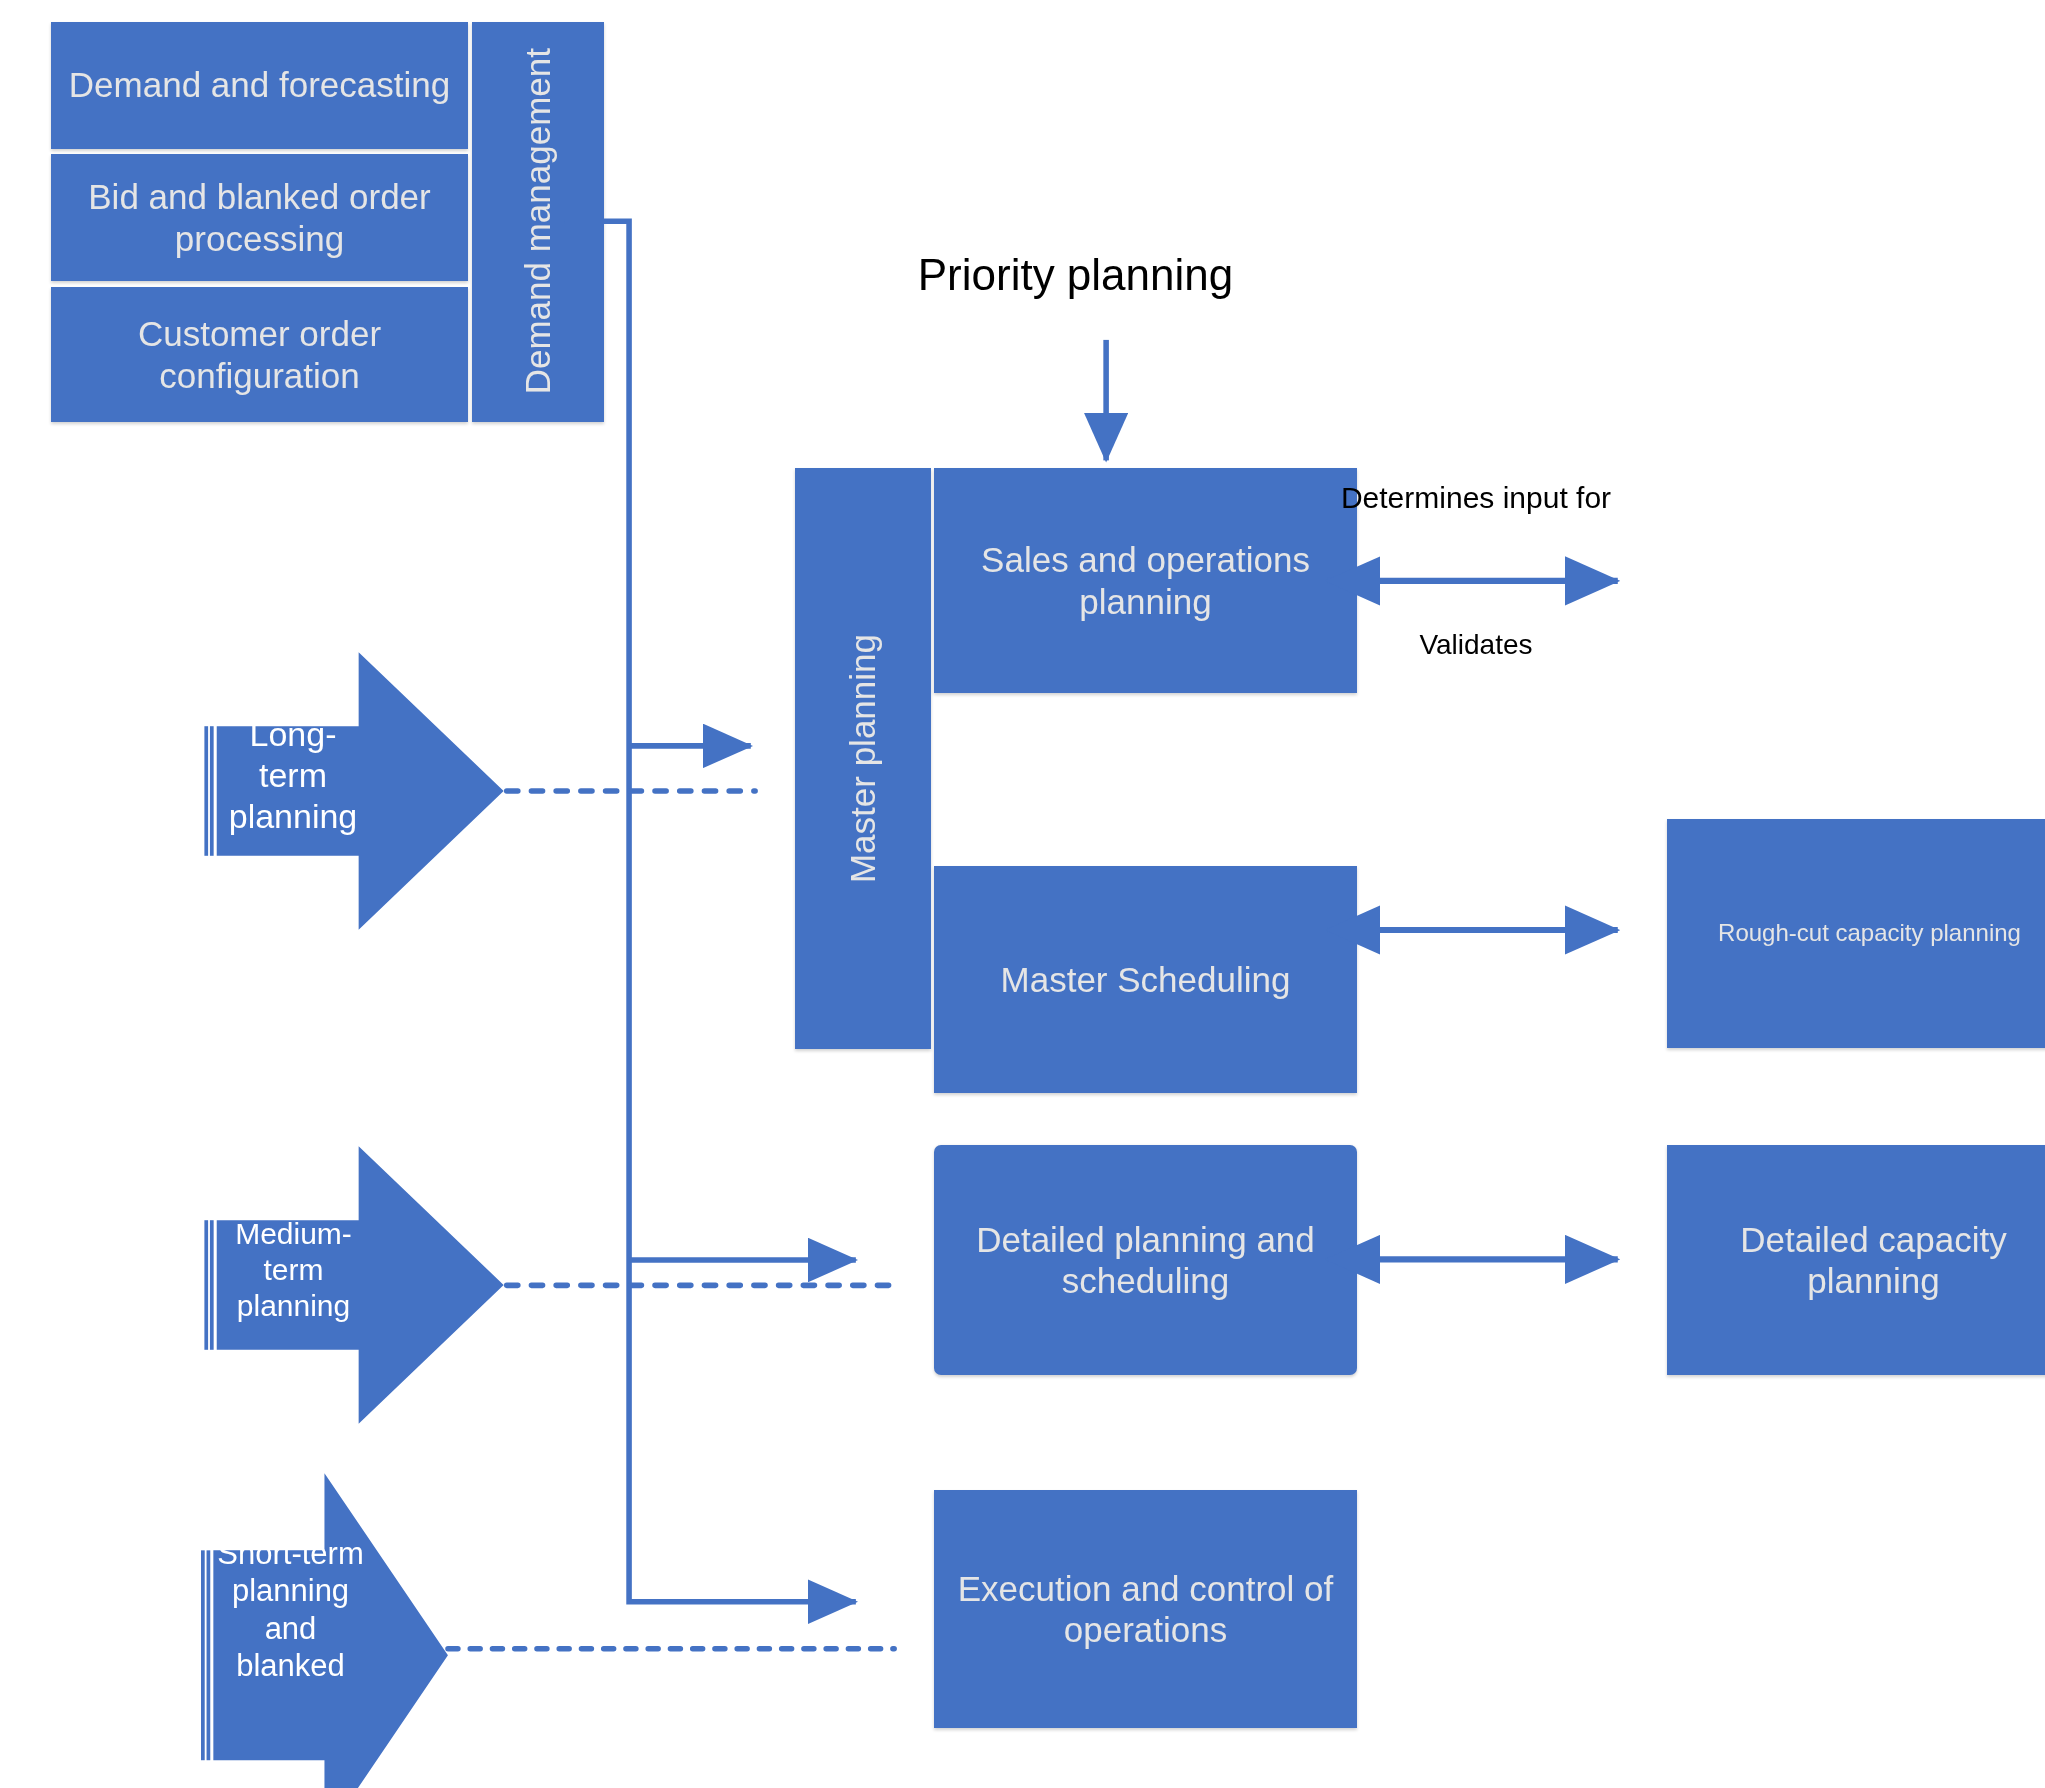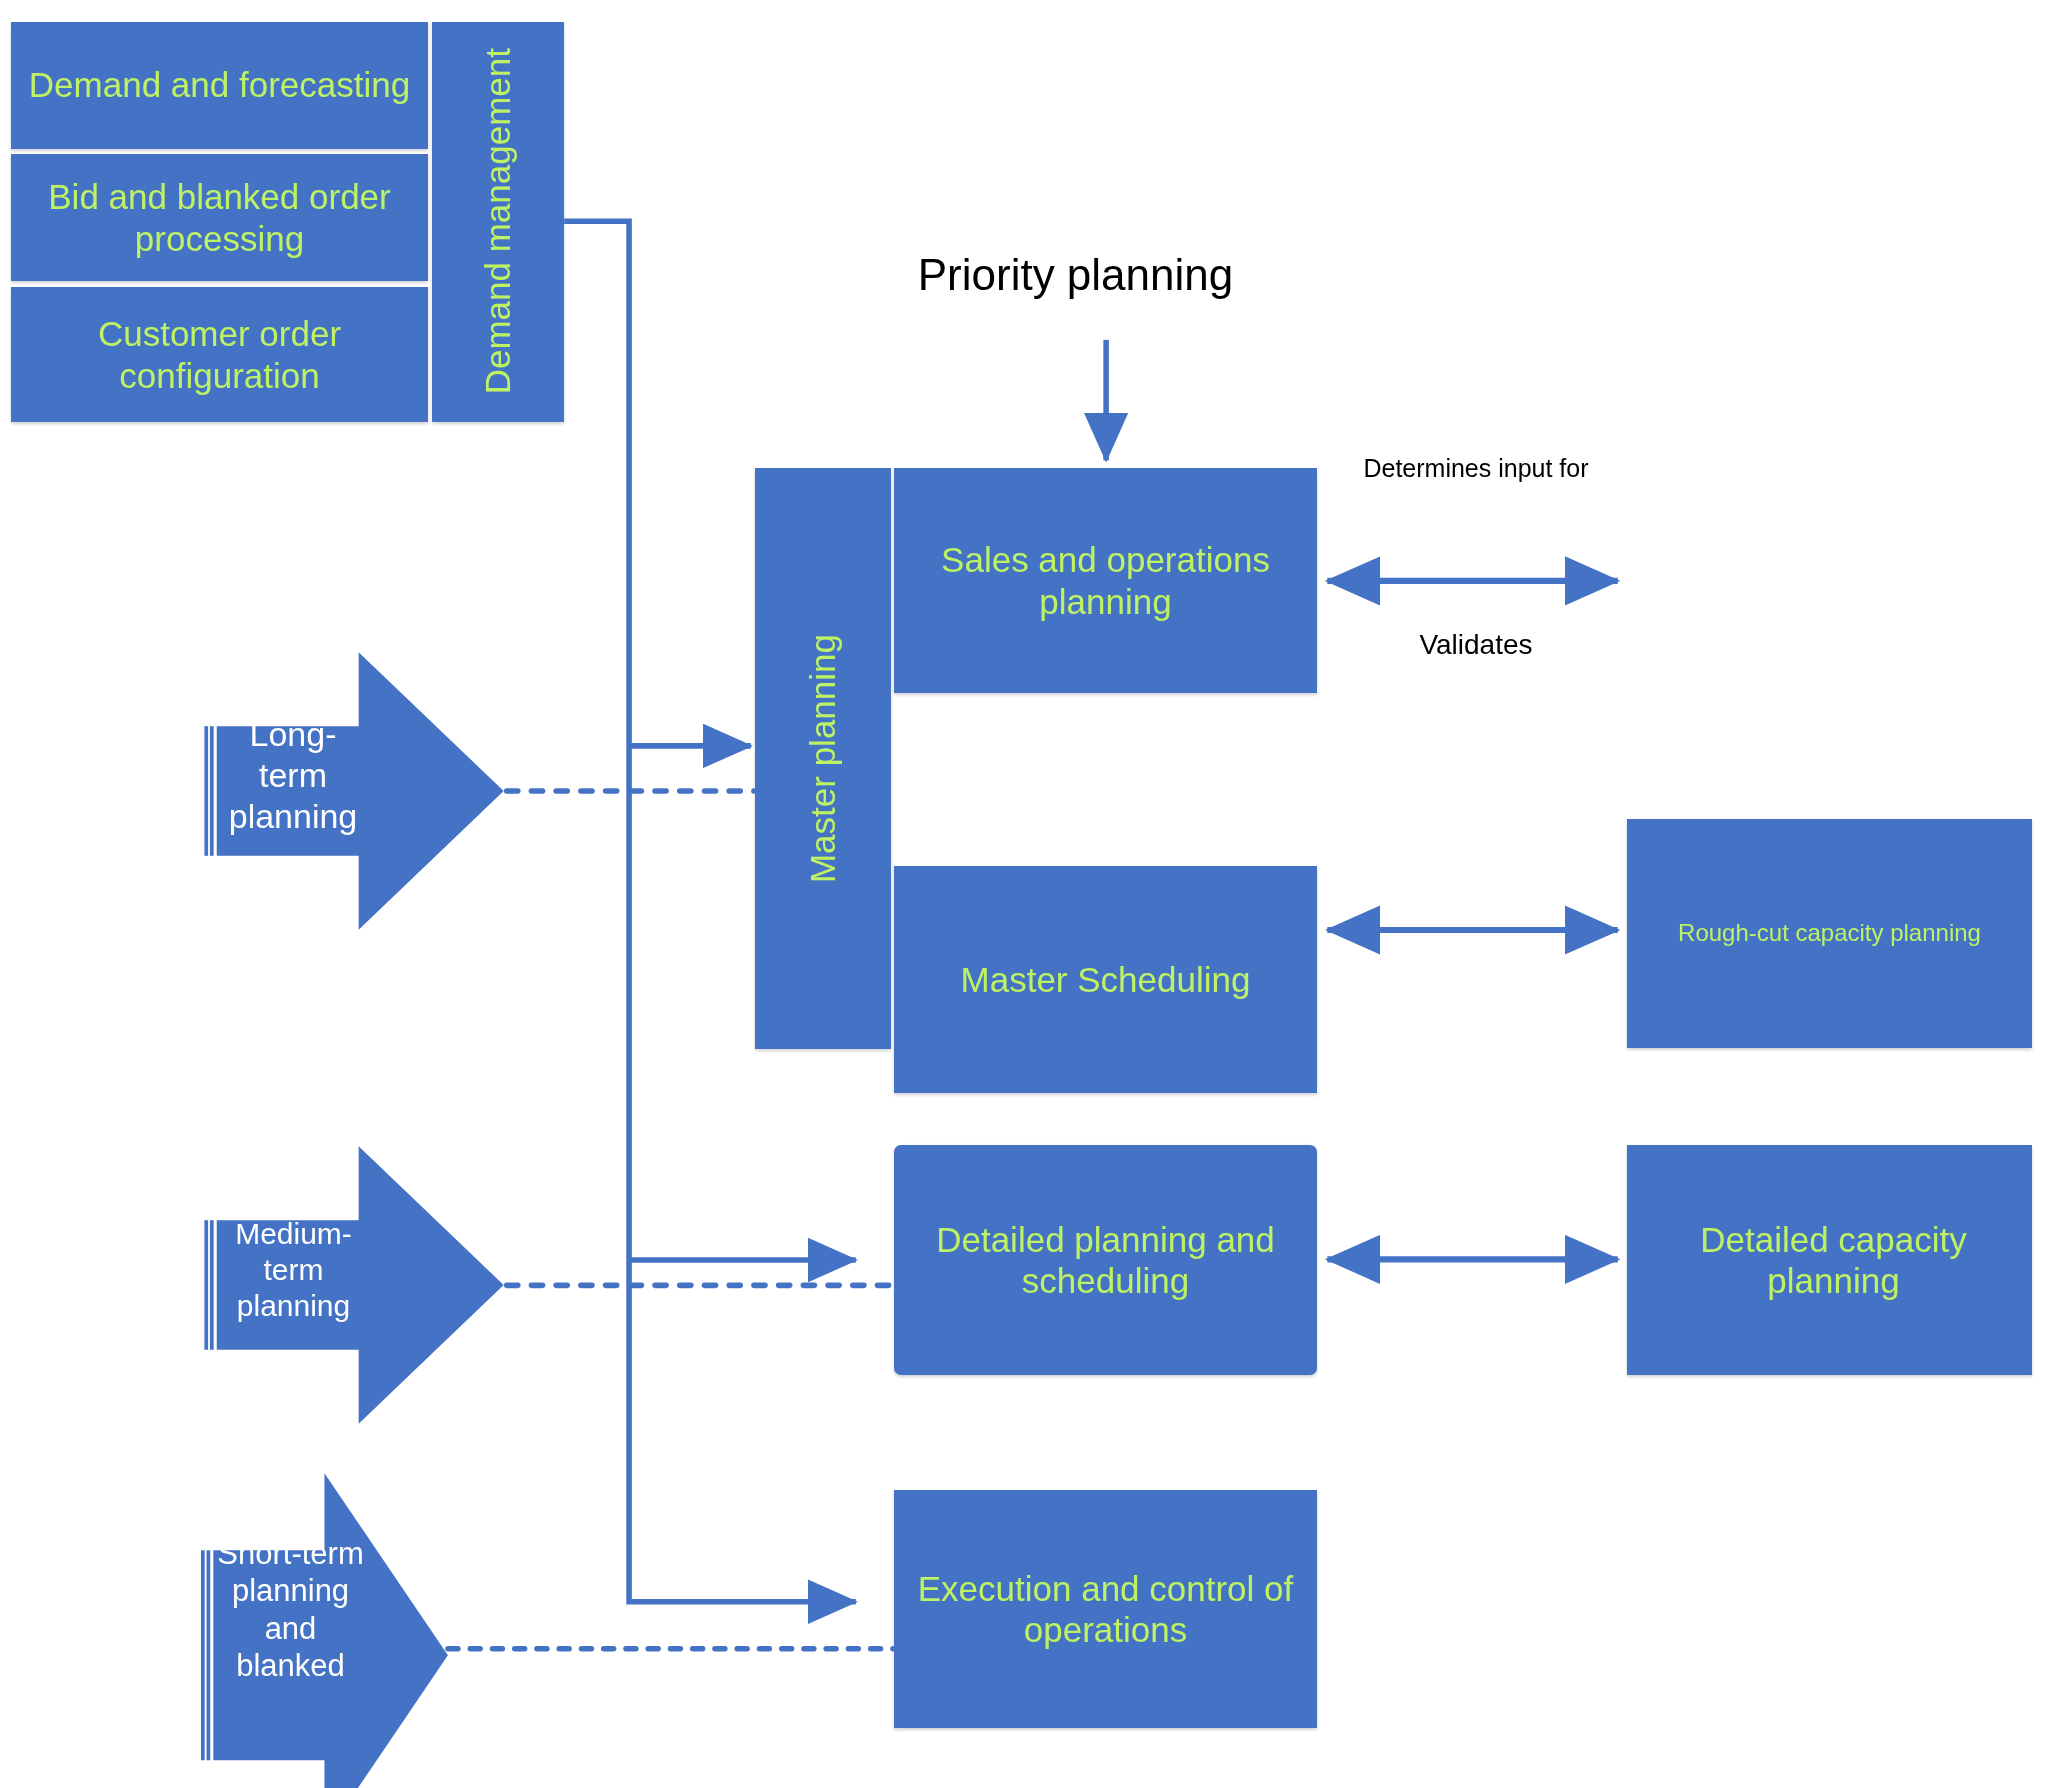--- a/index.html
+++ b/index.html
@@ -13,28 +13,29 @@
   #canvas {
     position: relative;
     width: 2046px;
     height: 1789px;
     background: #ffffff;
     overflow: hidden;
   }
   .box {
     position: absolute;
     background: #4472C4;
-    color: #bef264;
+    color: #e5e5e5;
     display: flex;
     align-items: center;
     justify-content: center;
     text-align: center;
     box-sizing: border-box;
     line-height: 1.18;
     box-shadow: 0 1.9px 3.1px rgba(0,0,0,0.18);
+    margin-left: 40px;
   }
   .box span { display: block; padding: 0 6.2px; }
   .vtext {
     writing-mode: vertical-rl;
     transform: rotate(180deg);
     text-align: center;
   }
   .plain-label {
     position: absolute;
     color: #000000;
@@ -110,21 +111,21 @@
   </div>
 
   <div class="box" style="left:894px; top:1145px; width:423px; height:230px; font-size:35px;border-radius:7px;">
     <span>Detailed planning and scheduling</span>
   </div>
 
   <div class="box" style="left:894px; top:1490px; width:423px; height:238px; font-size:35px;">
     <span>Execution and control of operations</span>
   </div>
 
-  <div class="plain-label" style="left:1331px; top:453px; width:290px; font-size:25px;">
+  <div class="plain-label" style="left:1331px; top:479px; width:290px; font-size:30px;">
     <span>Determines input for</span>
   </div>
 
   <div class="plain-label" style="left:1331px; top:627px; width:290px; font-size:28px;">
     <span>Validates</span>
   </div>
 
   <div class="arrowshape" style="left:204px; top:646px; width:371px; height:290px;">
     <svg width="371" height="290" viewBox="0 0 600 470">
       <polygon points="20,130 250,130 250,10 485,235 250,460 250,340 20,340" fill="#4472C4"></polygon>

